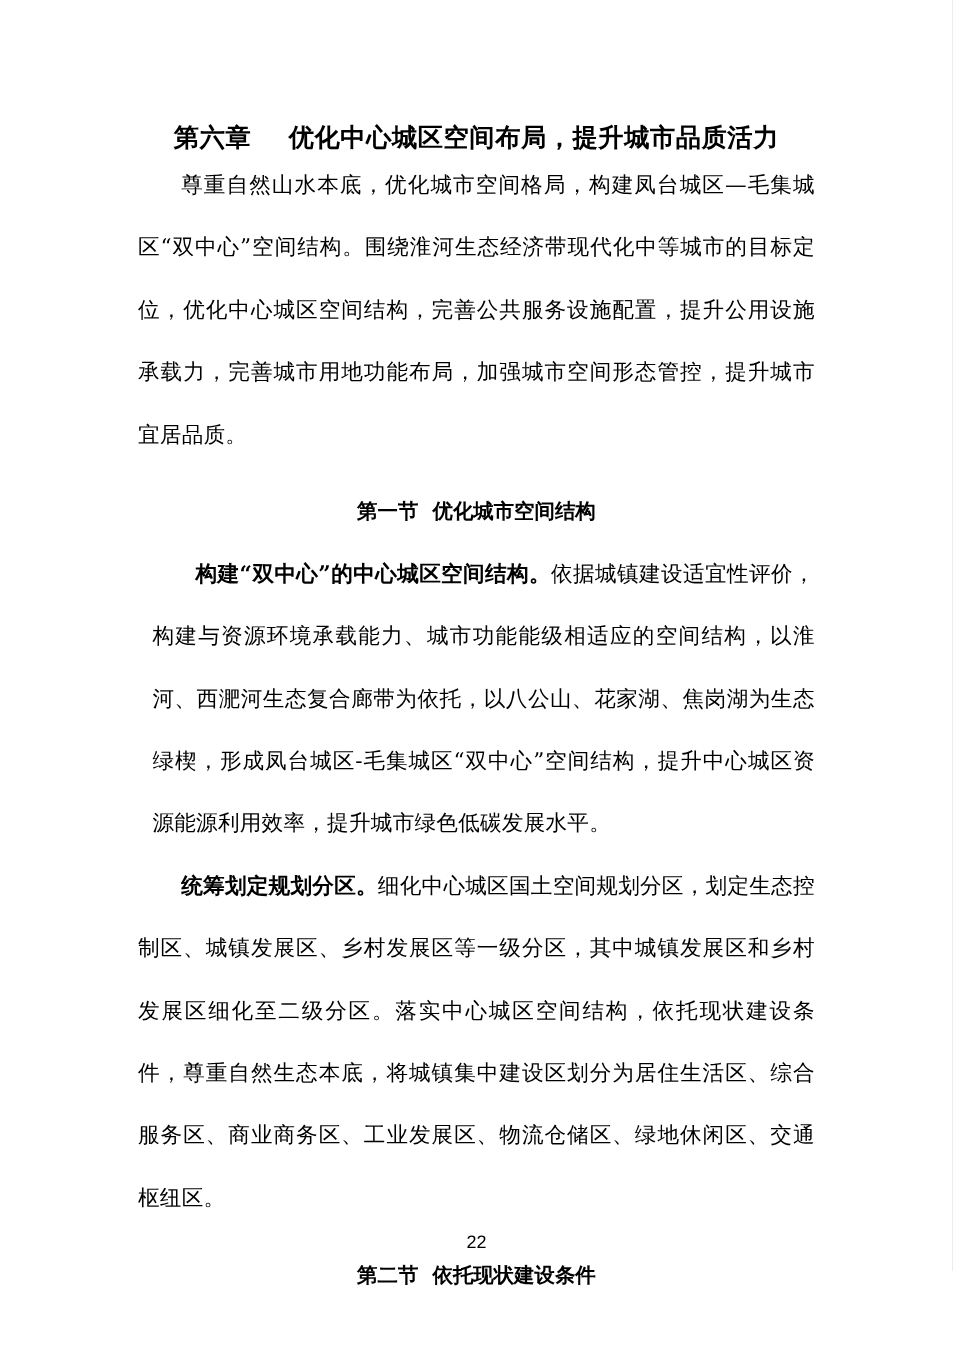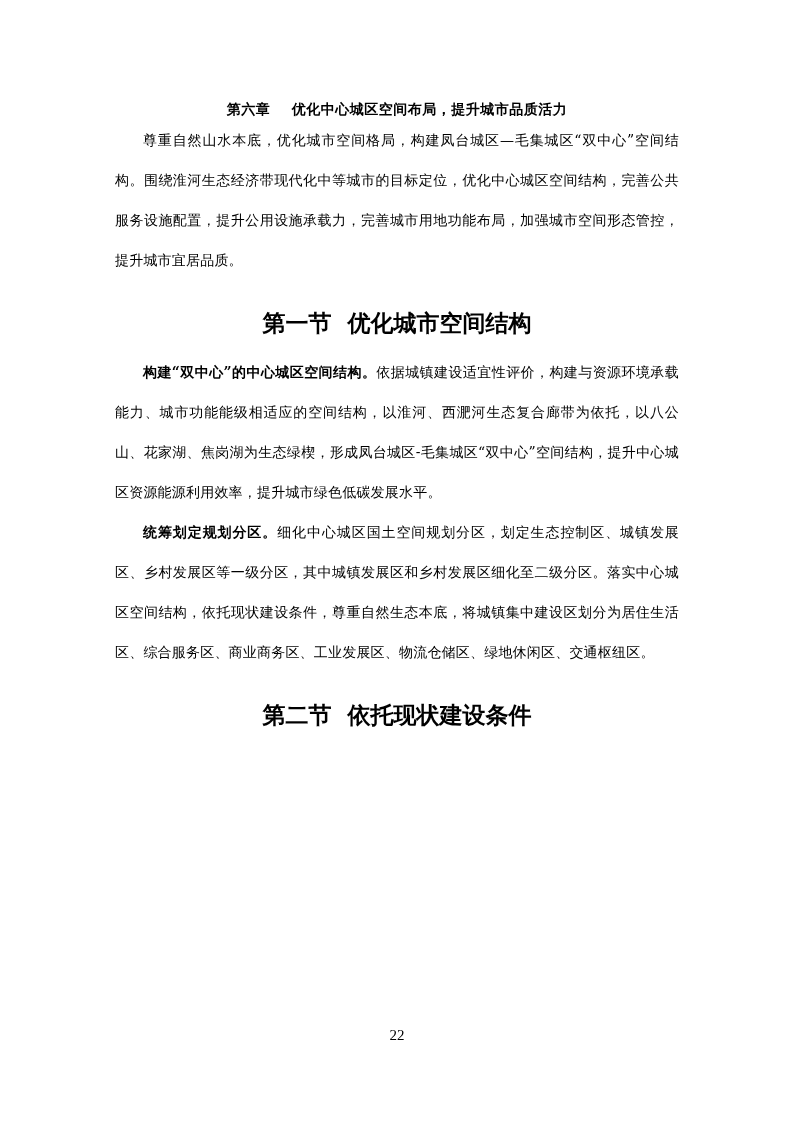--- a/index.html
+++ b/index.html
@@ -22,57 +22,58 @@
     position: absolute;
     left: 115px;
     top: 0;
     width: 564px;
     height: 1122px;
   }
   .chapter-title {
     margin: 0;
     padding-top: 100px;
     text-align: center;
-    font-size: 14px;
+    font-size: 21px;
     font-weight: bold;
     letter-spacing: 0.5px;
     line-height: 1.4;
     white-space: pre;
   }
   .section-title {
     text-align: center;
-    font-size: 23px;
+    font-size: 17px;
     font-weight: bold;
     line-height: 1.5;
     margin: 26px 0 8px 0;
     white-space: pre;
   }
   p.body {
     margin: 0;
-    font-size: 14px;
-    line-height: 40px;
+    font-size: 18px;
+    line-height: 52px;
     text-align: justify;
     text-justify: inter-ideograph;
     text-indent: 2em;
     letter-spacing: 0.2px;
   }
   p.body.first-after-title {
     margin-top: 12px;
+    margin-left: 12px;
   }
   .lead {
     font-weight: bold;
   }
   .page-number {
     position: absolute;
     left: 0;
     right: 0;
     bottom: 78px;
     text-align: center;
     font-size: 15px;
-    font-family: Liberation Serif, serif;
+    font-family: Liberation Sans, sans-serif;
   }
   .para-block {
     margin-top: 6px;
   }
 </style>
 </head>
 <body>
 
 <div class="page">
   <div class="page-inner">

